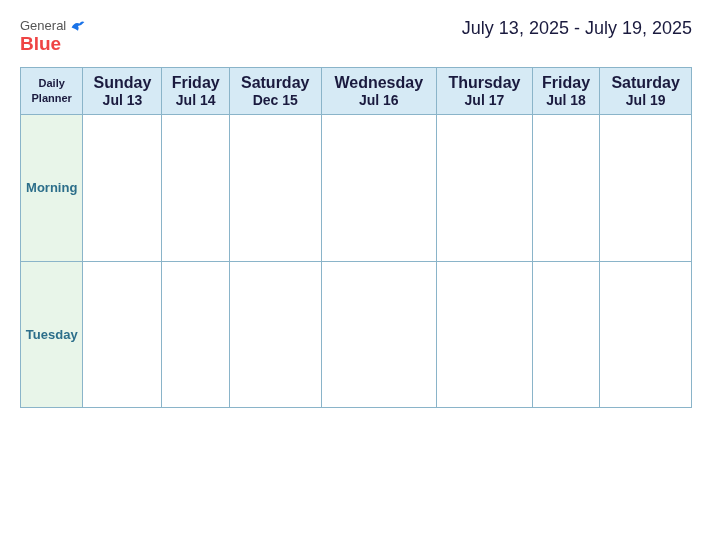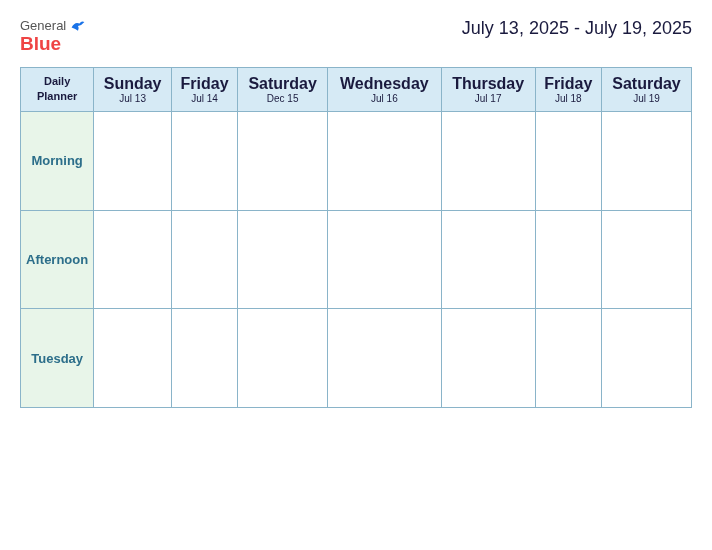--- a/index.html
+++ b/index.html
@@ -96,23 +96,23 @@
 
     .header-day-name {
       display: block;
       font-size: 16px;
       font-weight: bold;
       color: #1a1a3e;
     }
 
     .header-date {
       display: block;
-      font-size: 10px;
-      color: #1a1a3e;
-      font-weight: normal;
+      font-size: 14px;
+      color: #1a1a3e;
+      font-weight: bold;
     }
 
     .time-label {
       background-color: #e8f5e9 !important;
       font-size: 13px;
       font-weight: bold;
       color: #2c6e8a;
       width: 80px;
     }
 
@@ -198,30 +198,20 @@
         <td class="time-label">Morning</td>
         <td></td>
         <td></td>
         <td></td>
         <td></td>
         <td></td>
         <td></td>
         <td></td>
       </tr>
       <tr>
-        <td class="time-label">Afternoon</td>
-        <td></td>
-        <td></td>
-        <td></td>
-        <td></td>
-        <td></td>
-        <td></td>
-        <td></td>
-      </tr>
-      <tr>
         <td class="time-label">Tuesday</td>
         <td></td>
         <td></td>
         <td></td>
         <td></td>
         <td></td>
         <td></td>
         <td></td>
       </tr>
     </tbody>

